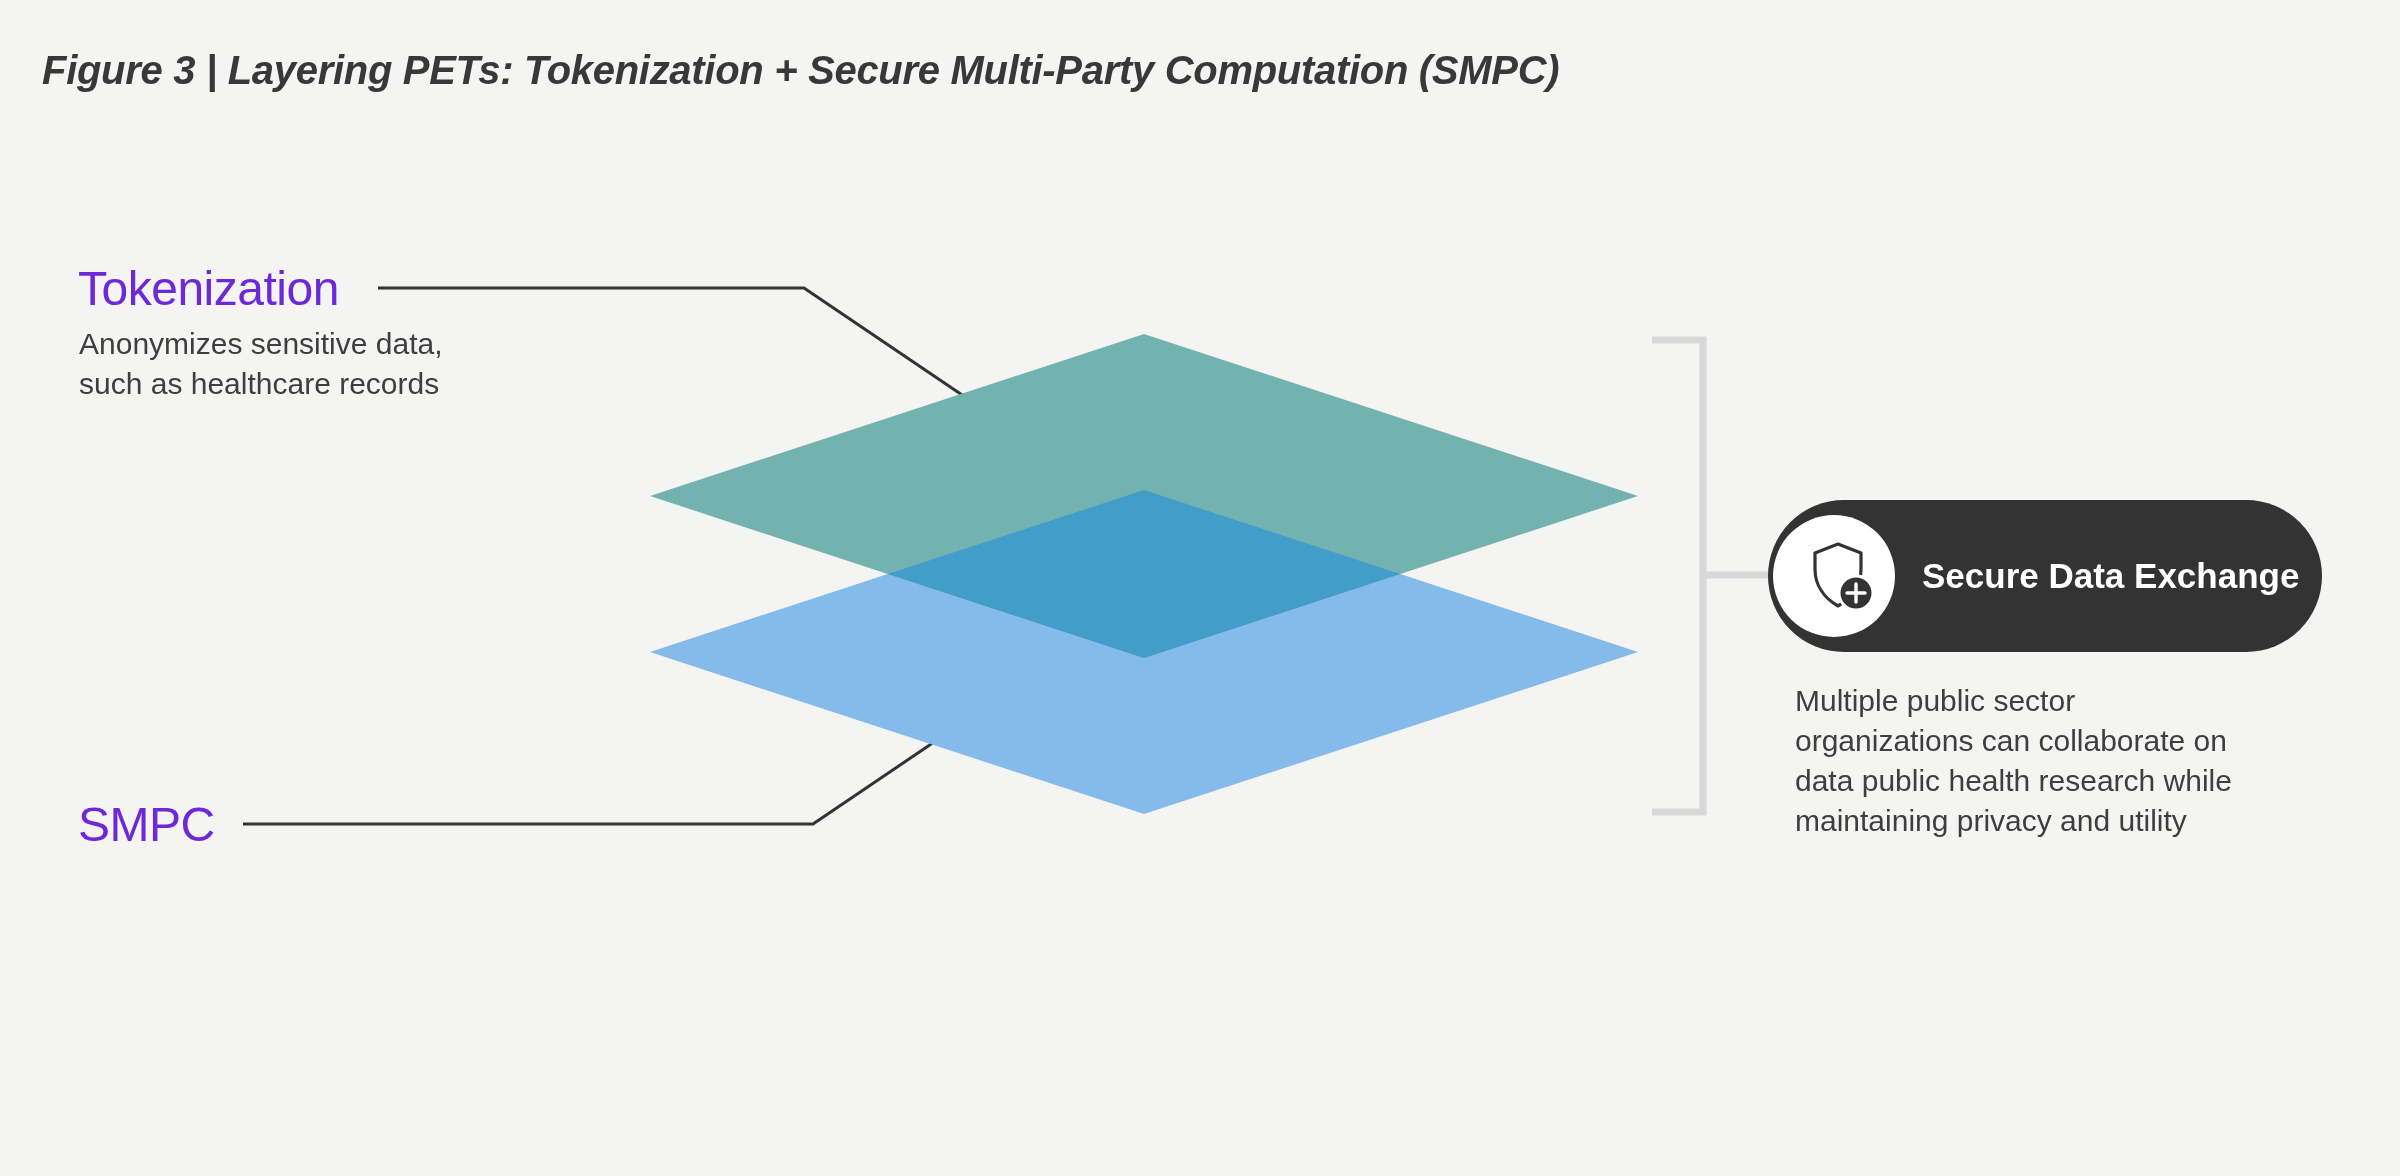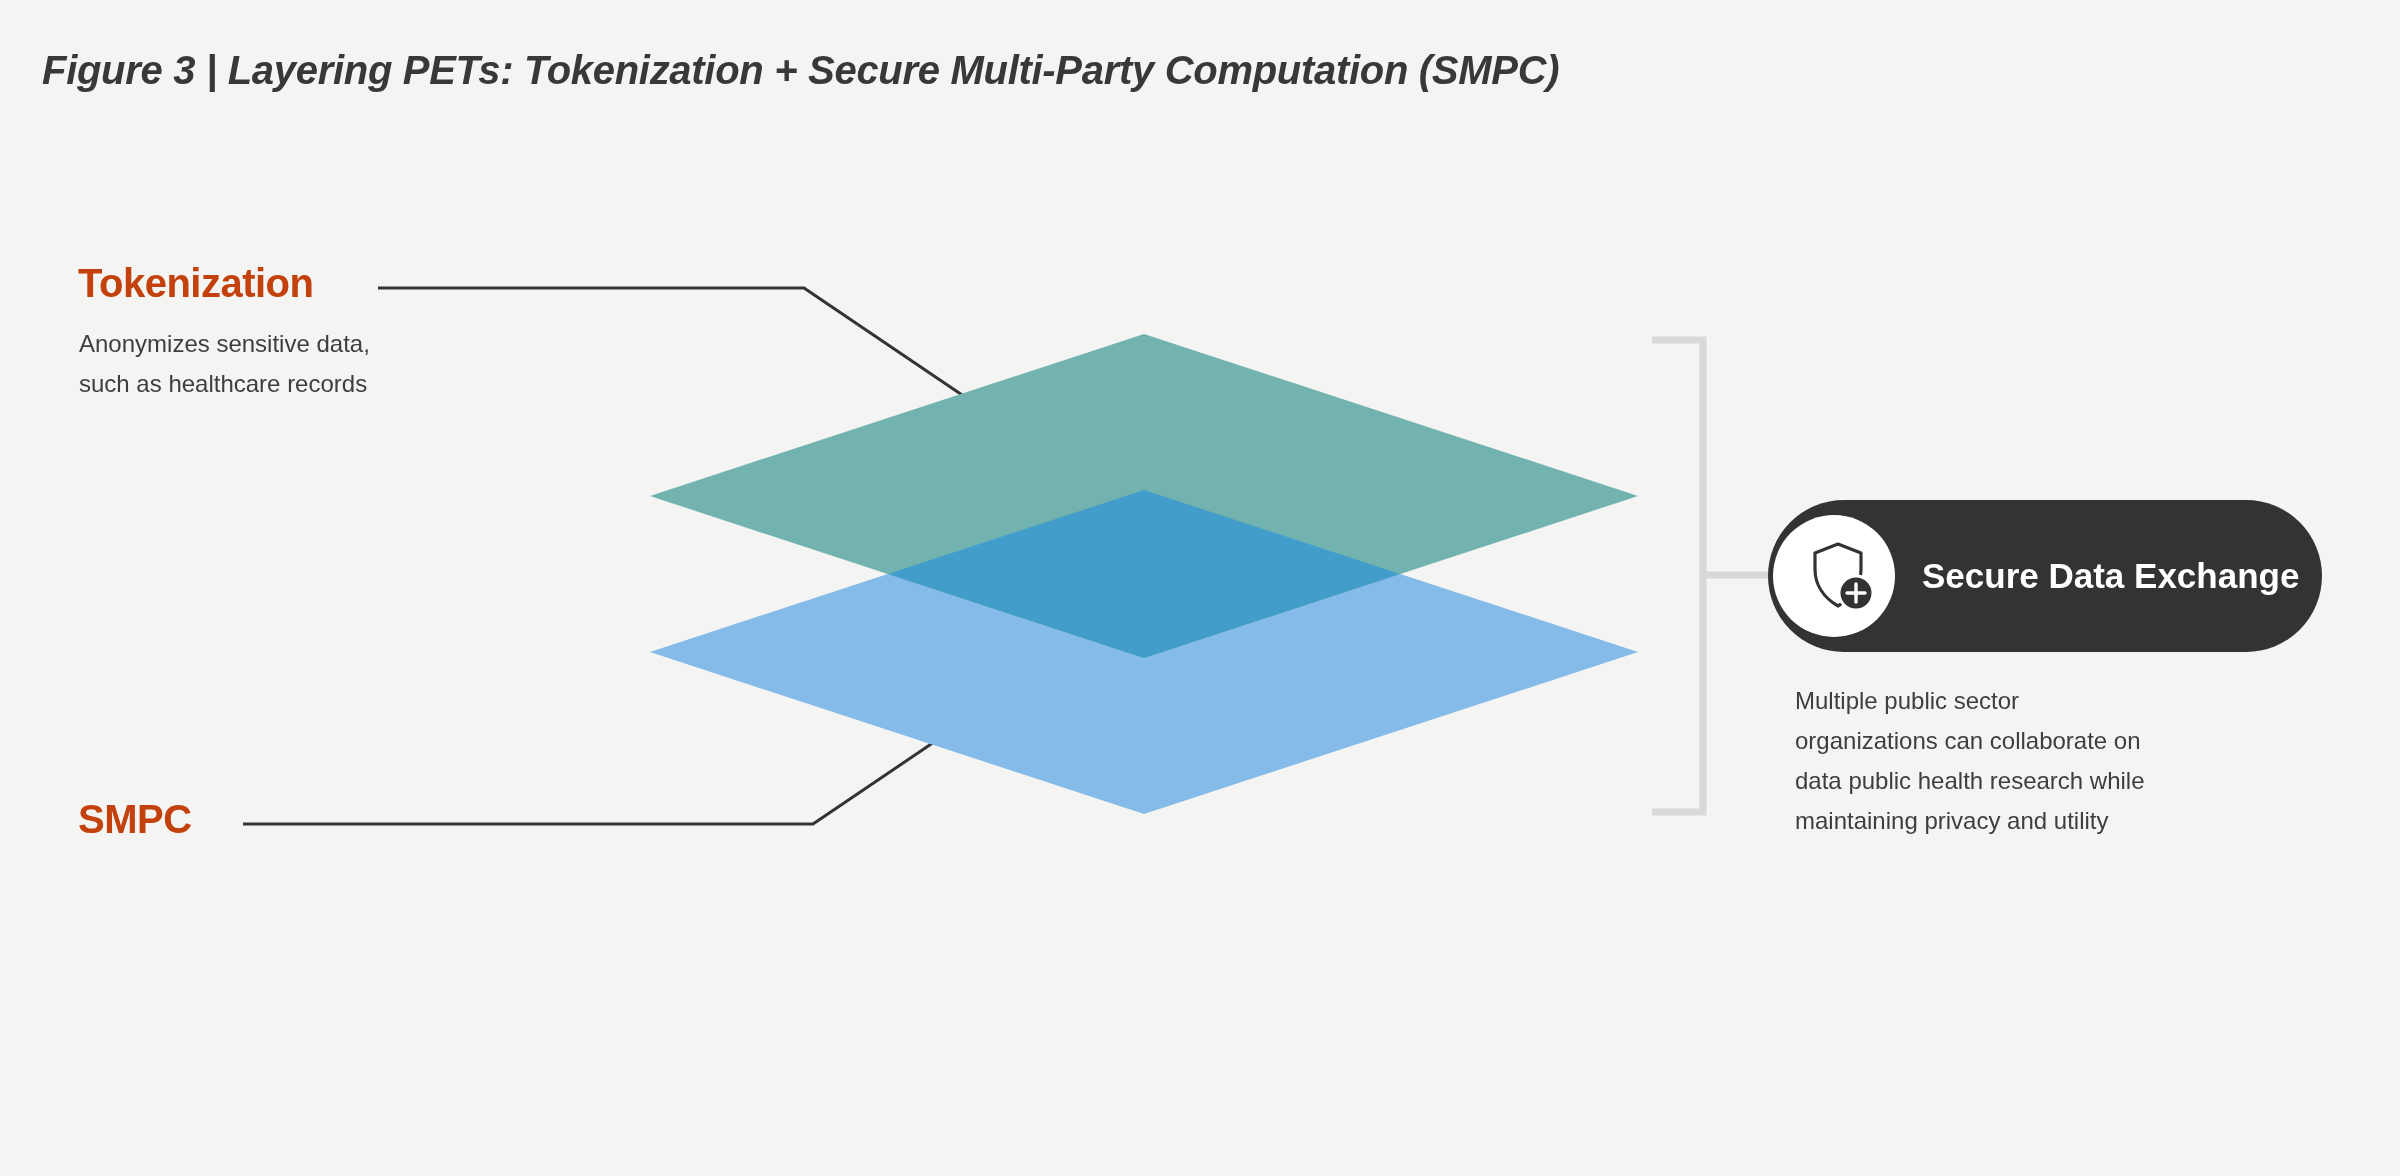--- a/index.html
+++ b/index.html
@@ -19,29 +19,29 @@
   .abs { position: absolute; }
   .fig-title {
     left: 42px; top: 48px;
     font-size: 40px; font-weight: 700;
     letter-spacing: -0.3px;
     color: #383838;
     white-space: nowrap;
     font-style: italic;
   }
   .layer-heading {
-    font-size: 40px; font-weight: 700;
+    font-size: 48px; font-weight: 400;
     letter-spacing: -0.5px;
-    color: #c2410c;
+    color: #6d28d9;
     white-space: nowrap;
   }
   .heading-token { left: 78px; top: 261px; }
   .heading-smpc  { left: 78px; top: 797px; }
   .body-text {
-    font-size: 24px; line-height: 40px;
+    font-size: 30px; line-height: 40px;
     color: #3e3e3e;
     white-space: pre-line;
   }
   .desc-token { left: 79px; top: 324px; }
   .desc-smpc  { left: 79px; top: 866px; }
   .desc-exchange { left: 1795px; top: 681px; }
   .badge-label {
     left: 1922px; top: 500px; height: 152px;
     line-height: 152px;
     font-size: 35px; font-weight: 700;

